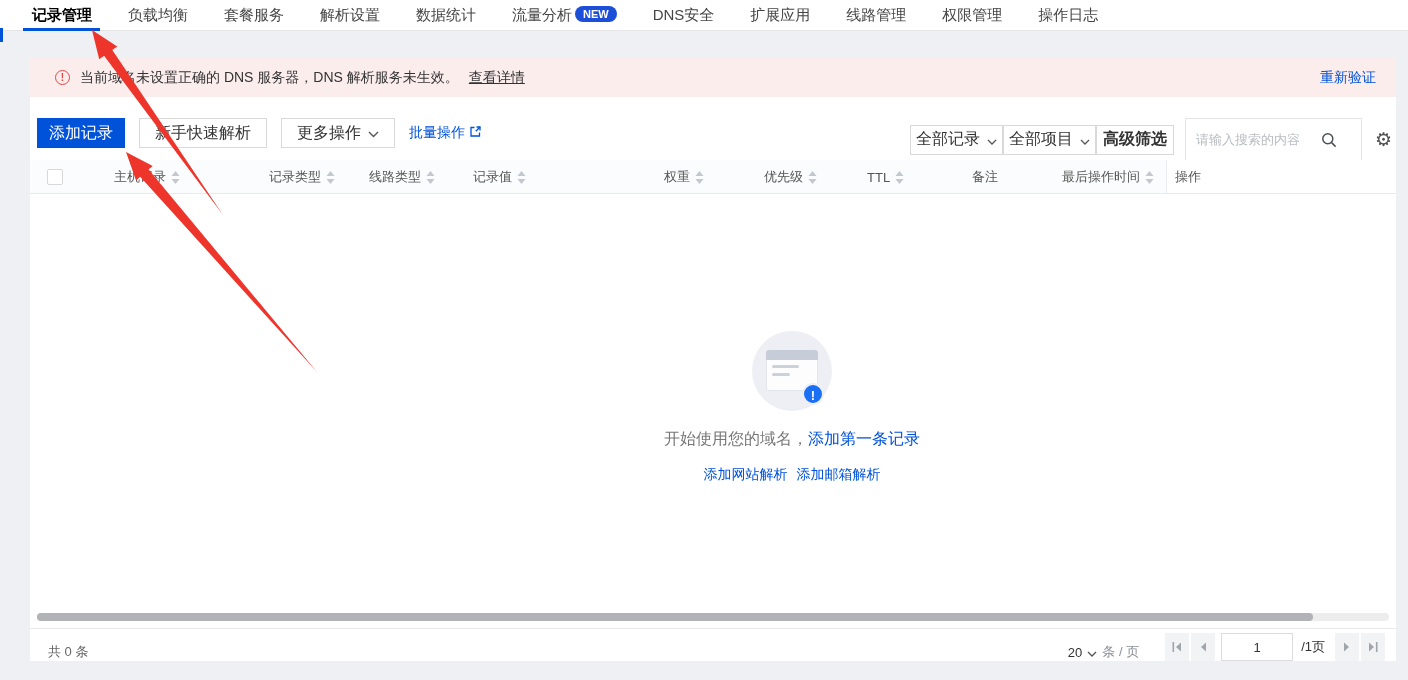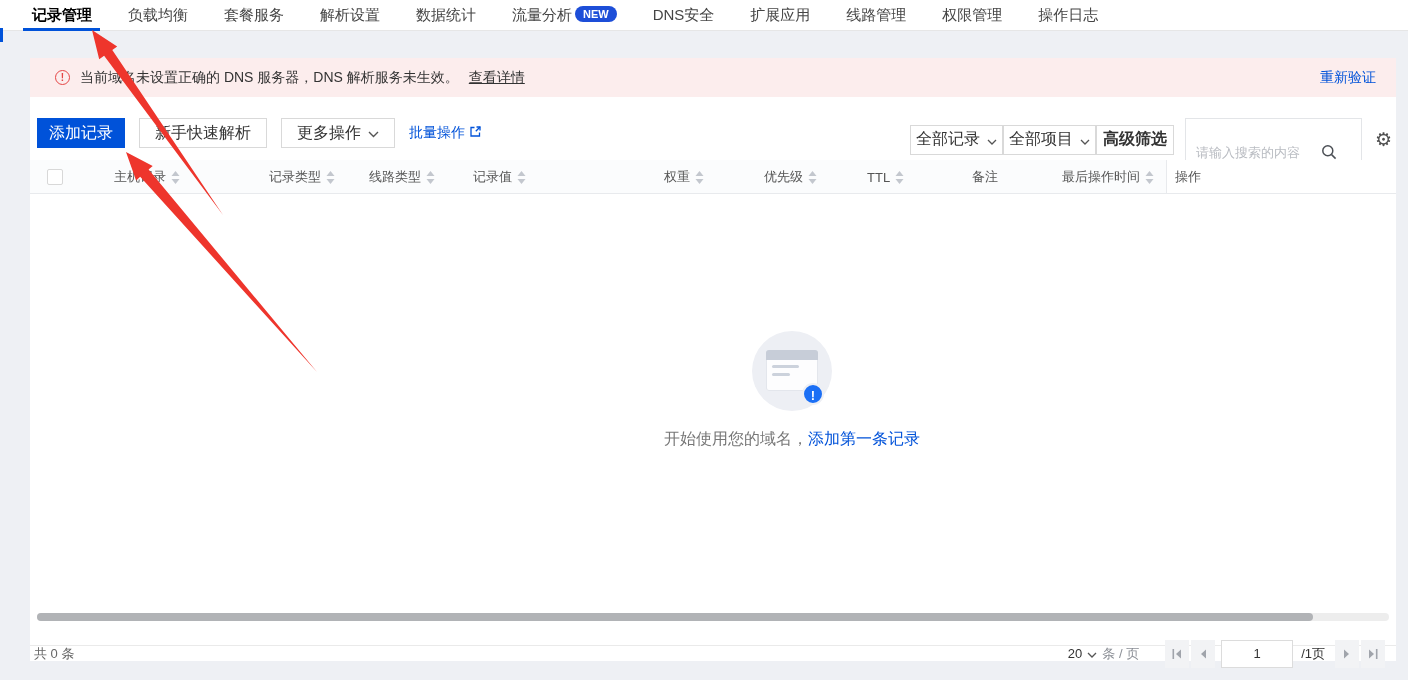--- a/index.html
+++ b/index.html
@@ -58,21 +58,21 @@
   .btn-primary { background:#0052d9; border-color:#0052d9; color:#fff; width:88px; padding:0; }
   .btn + .btn { margin-left:14px; }
   .caret { margin-left:7px; display:inline-block; }
   .link-batch { margin-left:14px; color:#0052d9; font-size:14px; display:inline-flex;
     align-items:center; gap:4px; cursor:pointer; }
   .sel-btn { width:93px; padding:0; }
   .tb-right .btn { margin-left:0; }
   .tb-right > * { margin-left:11px; }
   .search-box {
     width:177px; height:43px; border:1px solid #e3e5e8; background:#fff;
-    display:flex; align-items:flex-end; padding:0 24px 0 10px;
+    display:flex; align-items:center; padding:0 24px 0 10px;
   }
   .search-box input {
     border:none; outline:none; flex:1; font-size:13px; color:#333; min-width:0;
     font-family:inherit; background:transparent;
   }
   .search-box input::placeholder { color:#b9bcc2; }
   .gear { font-size:19px; color:#4f4f4f; cursor:pointer; line-height:1; margin-left:13px; }
 
   
   .thead {
@@ -103,23 +103,23 @@
   .empty-text a, .empty-links span { color:#0052d9; text-decoration:none; cursor:pointer; }
   .empty-links { margin-top:16px; font-size:14px; display:flex; justify-content:center; gap:9px; }
 
   
   .hscroll-track { position:absolute; left:7px; top:555px; width:1352px; height:8px;
      background:#ededed; border-radius:4px; }
   .hscroll-thumb { position:absolute; left:0; top:0; width:1276px; height:8px;
      background:#b1b3b6; border-radius:4px; cursor:grab; }
 
   
-  .tfoot { position:absolute; left:0; right:0; bottom:0; height:16px;
-     border-top:1px solid #eaeaea; display:flex; align-items:center;
-     font-size:13px; color:#555; padding:0 11px 0 4px; }
+  .tfoot { position:absolute; left:0; right:0; bottom:0; height:33px;
+     border-top:1px solid #eaeaea; display:flex; align-items:flex-end;
+     font-size:13px; color:#555; padding:0 11px 0 18px; }
   .tfoot-spacer { flex:1; }
   .psize { display:flex; align-items:center; gap:5px; cursor:pointer; color:#333; }
   .psize .unit { color:#8b8f96; }
   .pager { display:flex; align-items:center; margin-left:24px; }
   .pg-btn { width:24px; height:28px; background:#f2f3f5; display:flex; align-items:center;
      justify-content:center; margin-left:2px; cursor:pointer; }
   .pg-input { width:72px; height:28px; border:1px solid #dcdcdc; text-align:center;
      font-size:13px; color:#333; margin-left:6px; outline:none; font-family:inherit; }
   .pg-total { margin:0 8px; color:#333; }
 
@@ -292,20 +292,24 @@
   <div class="empty">
     <div class="empty-circle">
       <div class="empty-card">
         <div class="empty-card-top"></div>
         <div class="empty-line" style="width:27px"></div>
         <div class="empty-line" style="width:18px"></div>
       </div>
       <div class="empty-dot">!</div>
     </div>
     <div class="empty-text"><span>开始使用您的域名，</span><a>添加第一条记录</a></div>
+    <div class="empty-links">
+      <span>添加网站解析</span>
+      <span>添加邮箱解析</span>
+    </div>
   </div>
 
   <div class="hscroll-track">
     <div class="hscroll-thumb"></div>
   </div>
 
   <div class="tfoot">
     <span style="color:#666;">共 0 条</span>
     <span class="tfoot-spacer"></span>
     <div class="psize">

